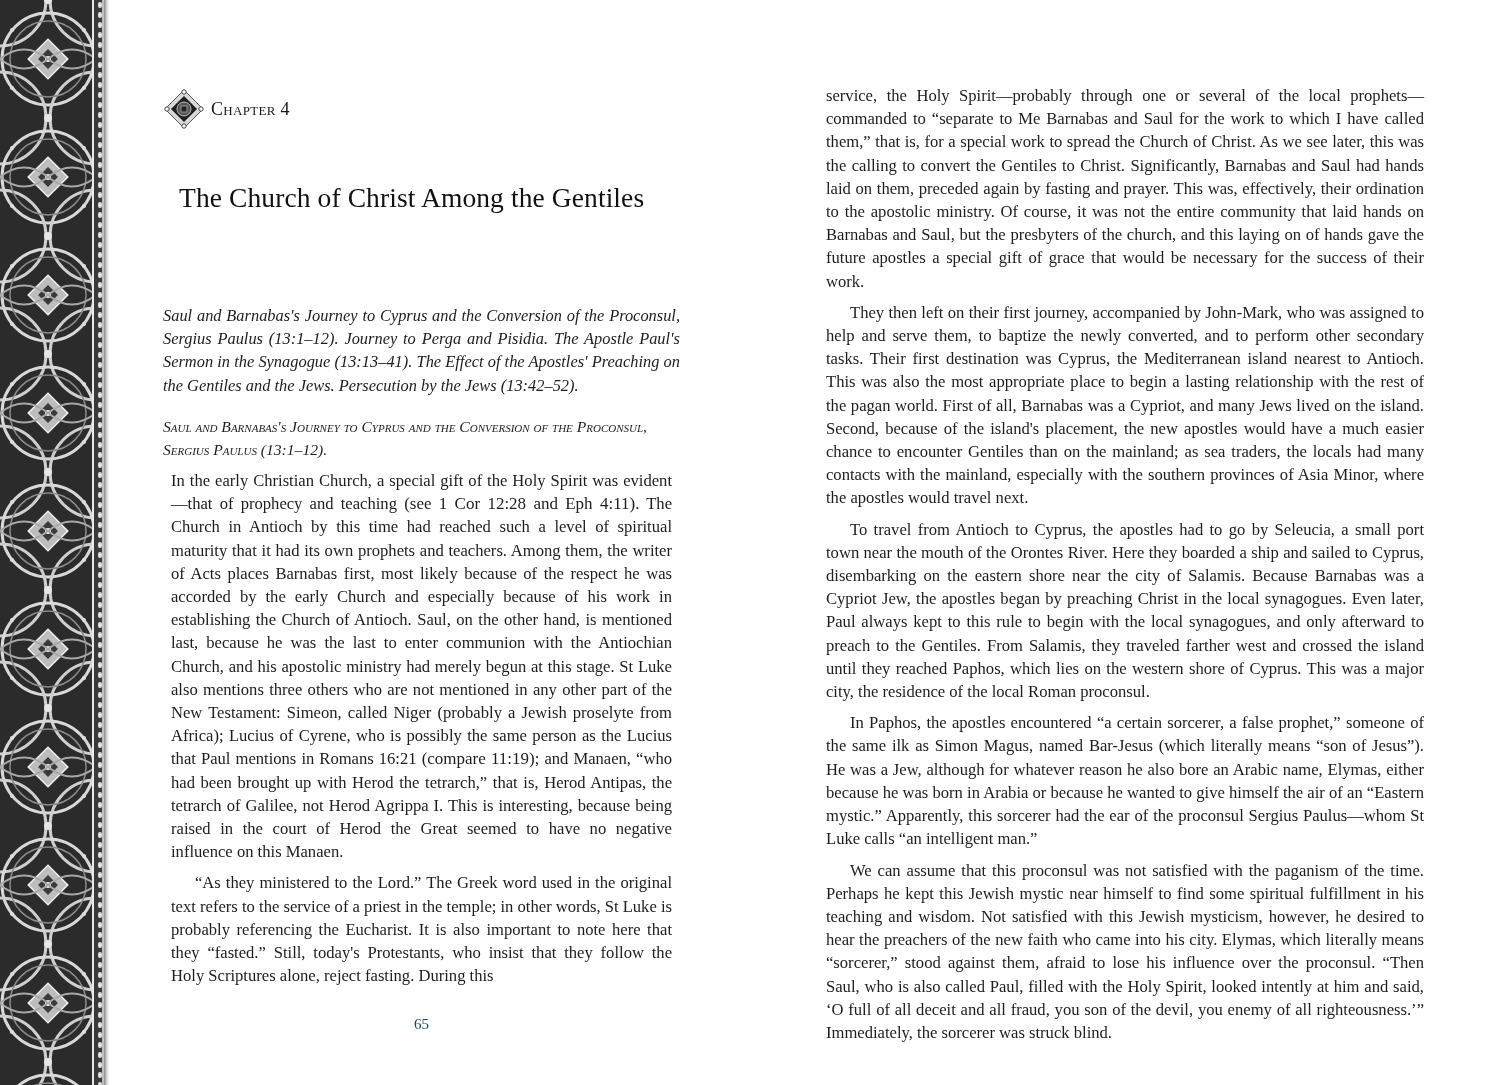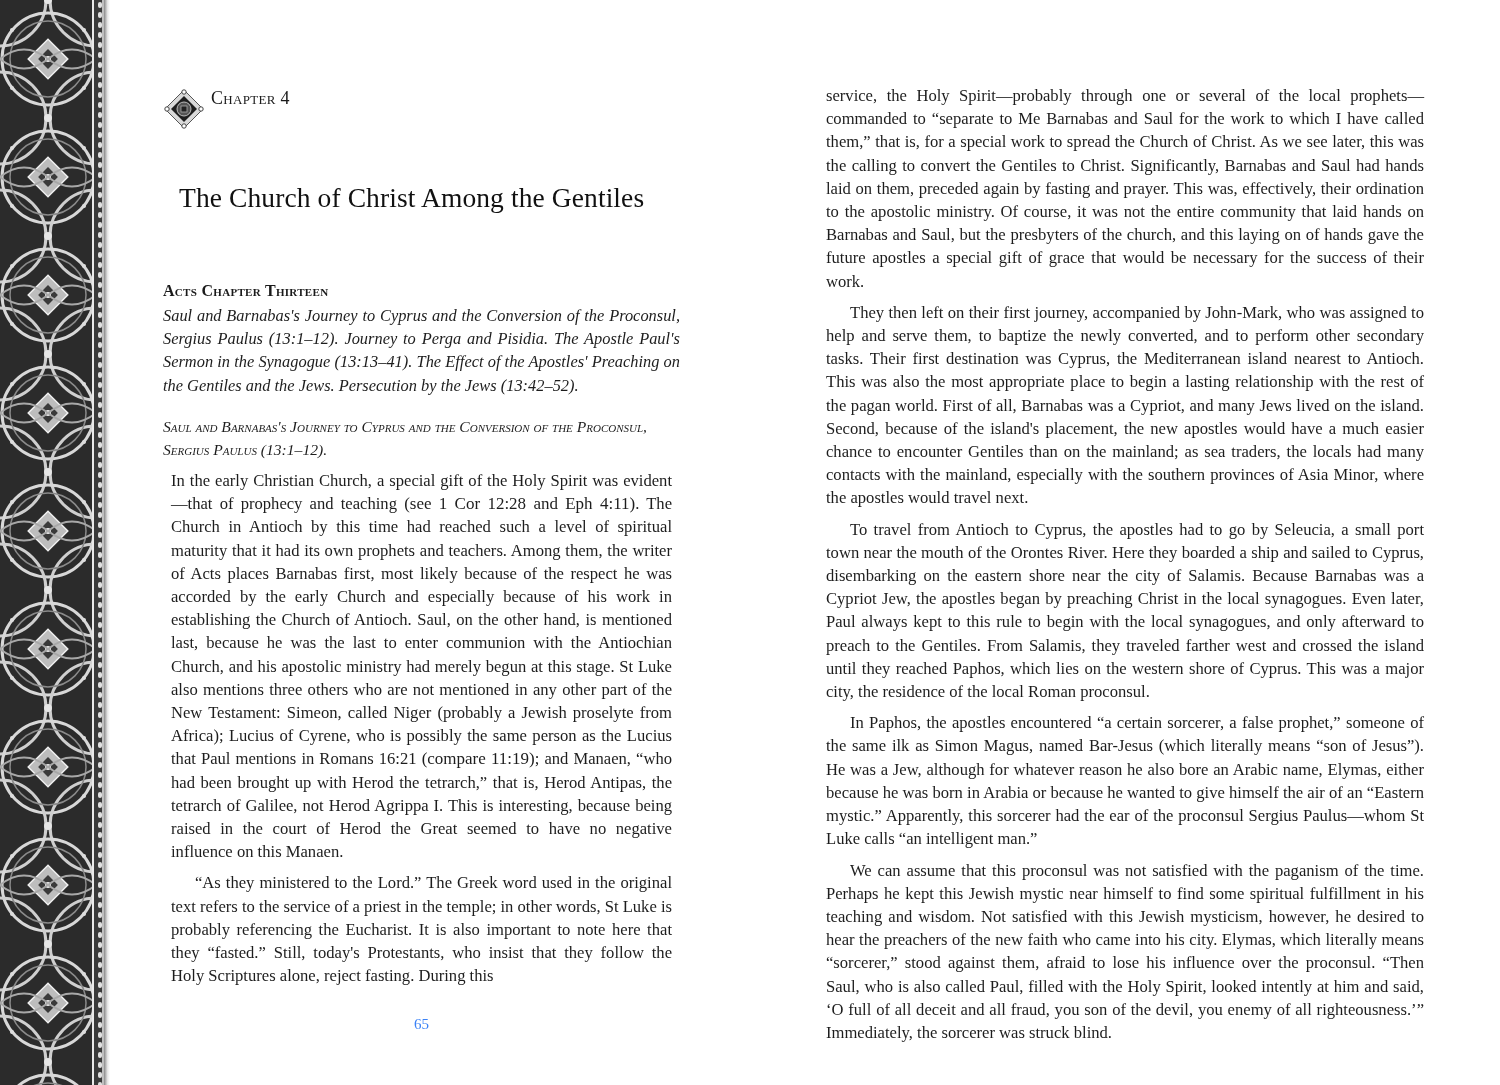--- a/index.html
+++ b/index.html
@@ -13,36 +13,36 @@
     background:#2a2a2a; overflow:hidden;
   }
   .border-strip svg { display:block; }
   .spine-shadow {
     position:absolute; left:104px; top:0; width:6px; height:1085px;
     background:linear-gradient(to right,#8a8a8a,#e8e8e8 60%,#fff);
   }
   .page-left { position:absolute; left:163px; top:0; width:517px; height:1085px; }
   .page-right { position:absolute; left:818px; top:0; width:614px; height:1085px; }
 
-  .chapter-row { position:absolute; top:88px; left:0; display:flex; gap:6px; }
+  .chapter-row { position:absolute; top:88px; left:0; display:flex; align-items:center; gap:6px; }
   .chapter-ornament { width:42px; height:42px; display:inline-block; }
   .chapter-label { font-size:18px; font-variant:small-caps; letter-spacing:0.3px; color:#1a1a1a; }
   .chapter-title { position:absolute; top:166px; left:0; font-size:27.5px; margin:16px; font-weight:normal; color:#111; letter-spacing:0.1px; }
 
   .section-head { position:absolute; top:282px; left:0; width:517px; font-size:16px; font-variant:small-caps; font-weight:bold; color:#1a1a1a; letter-spacing:0.3px; }
   .summary { position:absolute; top:304px; left:0; width:517px; font-style:italic; font-size:16.4px; line-height:23.2px; text-align:justify; color:#1d1d1d; }
   .subhead { position:absolute; top:415px; left:0; width:517px; font-style:italic; font-variant:small-caps; font-size:15.6px; line-height:23.2px; color:#1d1d1d; }
 
   .body-left { position:absolute; top:461px; left:0; width:517px; }
   .body-right { position:absolute; top:76px; left:0; width:614px; }
   .para { font-size:16.6px; line-height:23.2px; text-align:justify; margin:8px; }
   .para.indent { text-indent:24px; }
   .ref { font-size:17px; }
 
-  .folio-bottom { position:absolute; top:1016px; left:0; width:517px; text-align:center; font-size:15px; color:#3b82f6; }
+  .folio-bottom { position:absolute; top:1016px; left:0; width:517px; text-align:center; font-size:15px; color:#0c4a6e; }
   .running-head { position:absolute; top:38px; left:0; width:614px; font-size:14.8px; display:flex; }
   .rh-num { width:66px; color:#222; }
   .rh-title { font-style:italic; color:#222; letter-spacing:-0.2px; }
 </style>
 </head>
 <body>
 
 <div class="border-strip">
   <svg width="106" height="1085" viewBox="0 0 106 1085">
     <defs>
@@ -89,21 +89,20 @@
       <circle cx="21" cy="4" r="2.2" fill="#fff" stroke="#444" stroke-width="1"></circle>
       <circle cx="38" cy="21" r="2.2" fill="#fff" stroke="#444" stroke-width="1"></circle>
       <circle cx="21" cy="38" r="2.2" fill="#fff" stroke="#444" stroke-width="1"></circle>
       <circle cx="4" cy="21" r="2.2" fill="#fff" stroke="#444" stroke-width="1"></circle>
     </svg>
     <span class="chapter-label">Chapter 4</span>
   </div>
 
   <h1 class="chapter-title">The Church of Christ Among the Gentiles</h1>
 
-  <div class="section-head">Acts Chapter Thirteen</div>
   <div class="summary">Saul and Barnabas's Journey to Cyprus and the Conversion of the Proconsul, Sergius Paulus (13:1–12). Journey to Perga and Pisidia. The Apostle Paul's Sermon in the Synagogue (13:13–41). The Effect of the Apostles' Preaching on the Gentiles and the Jews. Persecution by the Jews (13:42–52).</div>
   <div class="subhead">Saul and Barnabas's Journey to Cyprus and the Conversion of the Proconsul, Sergius Paulus (13:1–12).</div>
 
   <div class="body-left">
     <p class="para"><span>In the early Christian Church, a special gift of the Holy Spirit was evident—that of prophecy and teaching </span><span class="ref">(see 1 Cor 12:28 and Eph 4:11)</span><span>. The Church in Antioch by this time had reached such a level of spiritual maturity that it had its own prophets and teachers. Among them, the writer of Acts places Barnabas first, most likely because of the respect he was accorded by the early Church and especially because of his work in establishing the Church of Antioch. Saul, on the other hand, is mentioned last, because he was the last to enter communion with the Antiochian Church, and his apostolic ministry had merely begun at this stage. St Luke also mentions three others who are not mentioned in any other part of the New Testament: Simeon, called Niger (probably a Jewish proselyte from Africa); Lucius of Cyrene, who is possibly the same person as the Lucius that Paul mentions in Romans 16:21 </span><span class="ref">(compare 11:19)</span><span>; and Manaen, “who had been brought up with Herod the tetrarch,” that is, Herod Antipas, the tetrarch of Galilee, not Herod Agrippa I. This is interesting, because being raised in the court of Herod the Great seemed to have no negative influence on this Manaen.</span></p>
     <p class="para indent">“As they ministered to the Lord.” The Greek word used in the original text refers to the service of a priest in the temple; in other words, St Luke is probably referencing the Eucharist. It is also important to note here that they “fasted.” Still, today's Protestants, who insist that they follow the Holy Scriptures alone, reject fasting. During this</p>
   </div>
 
   <div class="folio-bottom">65</div>
 </div>

